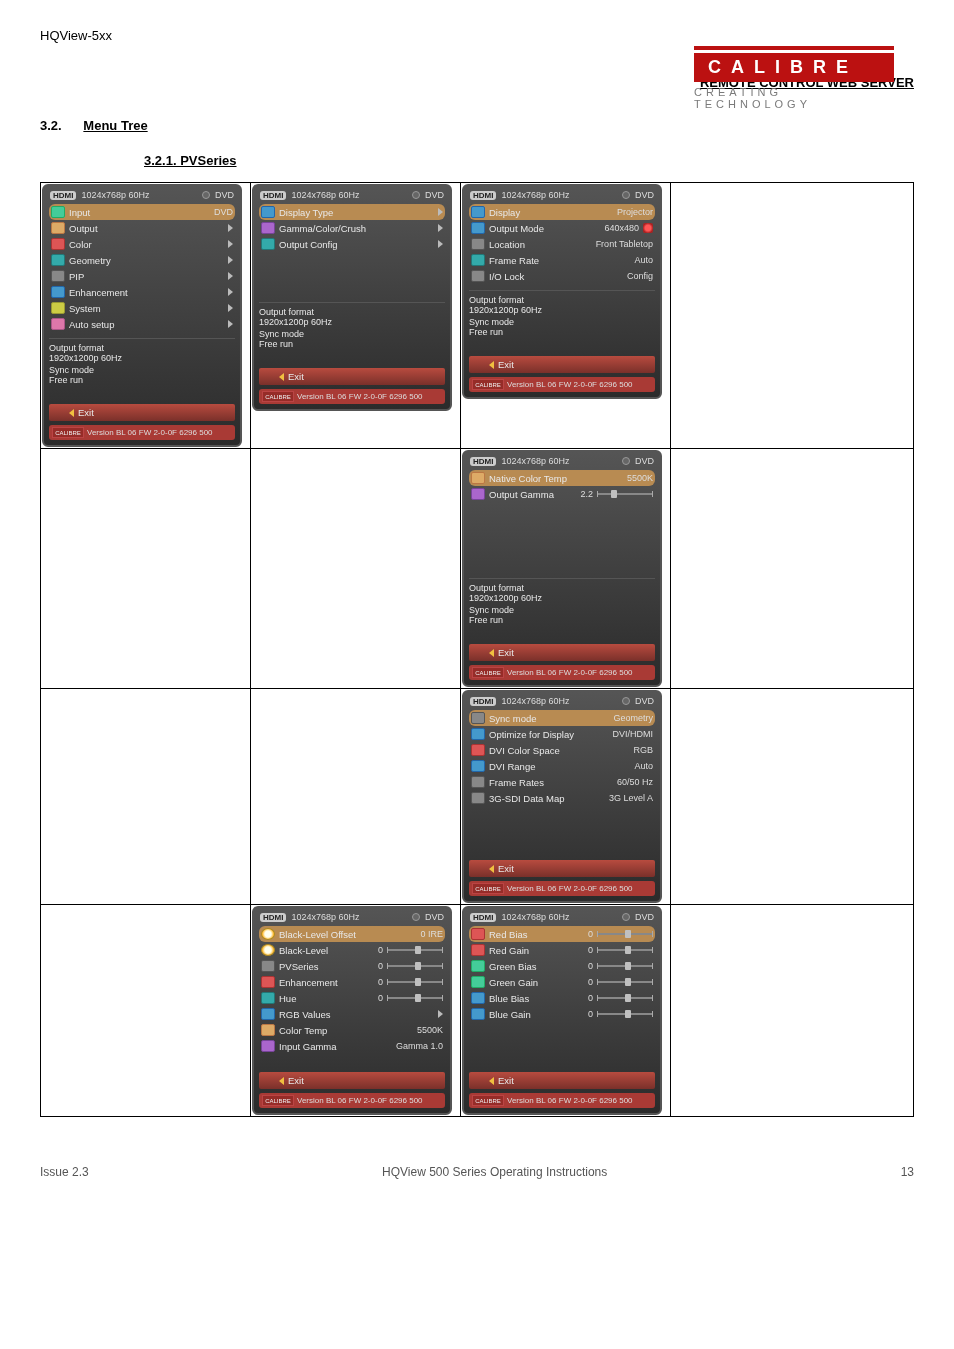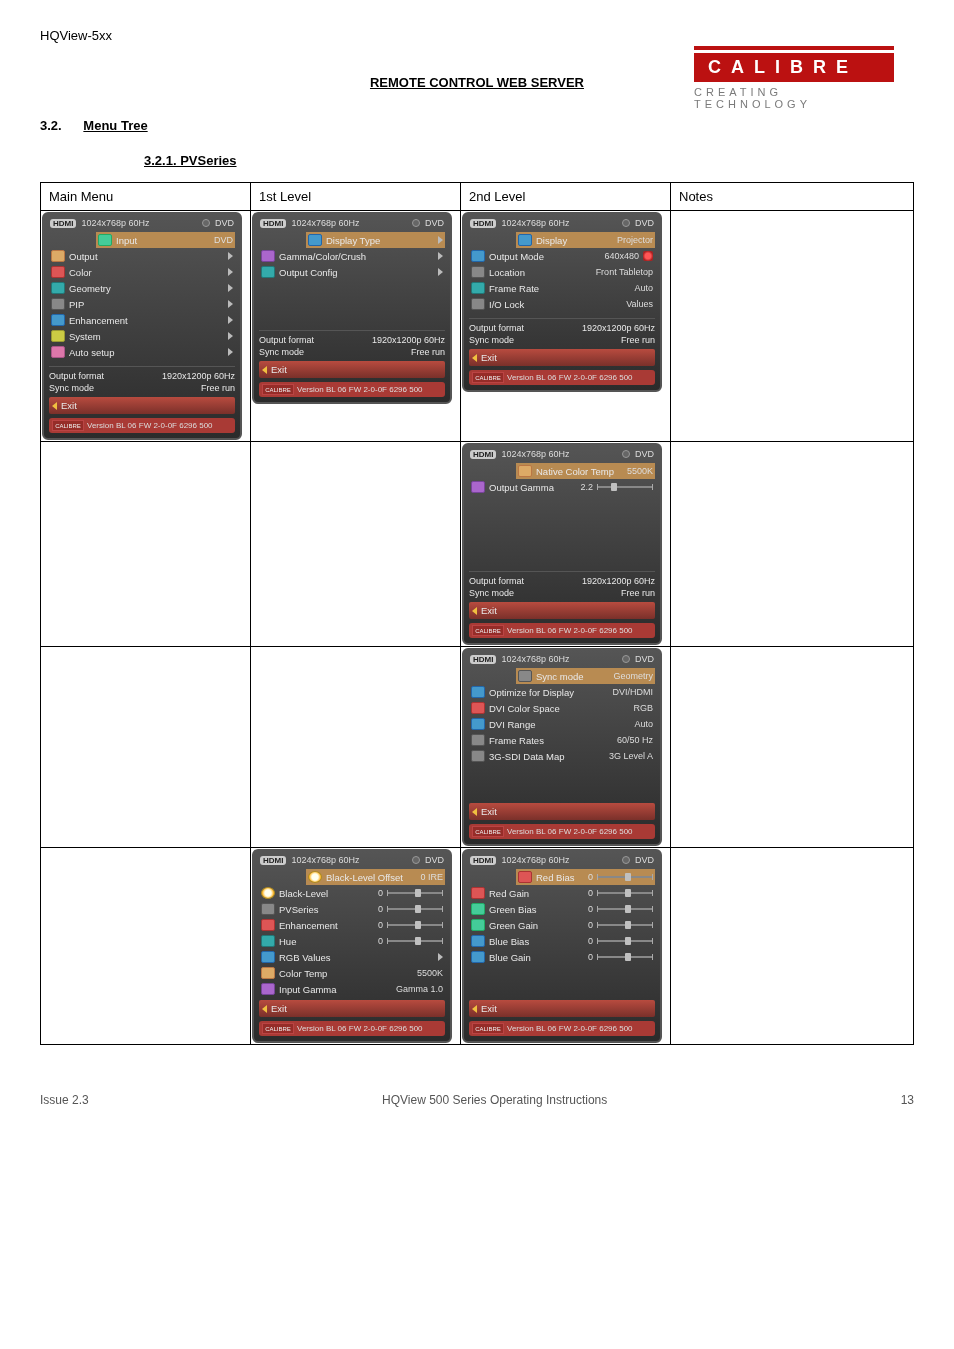--- a/index.html
+++ b/index.html
@@ -35,21 +35,21 @@
     font-size:11px;
     letter-spacing: 4px;
     margin-top:4px;
   }
   
   .section-title {
     font-weight: 700;
     font-size: 13px;
     text-decoration: underline;
     display: block;
-    text-align: center;
+    text-align: right;
     margin: 0 auto;
   }
   .intro { margin-top: 28px; font-size: 13px; }
   .intro-sub {
     font-size: 13px;
     font-weight: 700;
     text-decoration: underline;
     margin-top: 20px;
     margin-left: 104px;
   }
@@ -110,22 +110,21 @@
     display:flex;
     align-items:center;
     justify-content:space-between;
     padding:2px 2px;
     min-height:16px;
   }
   .osd-item .lbl { display:flex; align-items:center; gap:4px; }
   .osd-item.sel {
     background: linear-gradient(180deg,#c86 0%,#8a5 100%);
     background: #b88b52;
-    border-radius:0;
-    margin-left:47px;
+    border-radius:6px;
   }
   .arrow {
     width:0;height:0;border-top:4px solid transparent;
     border-bottom:4px solid transparent;border-left:5px solid #bbb;
   }
   .arrow-left {
     width:0;height:0;border-top:4px solid transparent;
     border-bottom:4px solid transparent;border-right:5px solid #f0c040;
   }
   .ico {
@@ -143,27 +142,27 @@
   .ico.yellow{background:#cc4;border-color:#993;}
   .ico.pink{background:#d7a;border-color:#a58;}
   .ico.sun{background:radial-gradient(circle,#ffe 40%,#fb3 70%);border-color:#a82;border-radius:50%;}
 
   .osd-status {
     margin-top:6px;
     border-top:1px solid #555;
     padding-top:3px;
     font-size:9px;
   }
-  .osd-status .row {display:flex;justify-content:space-between;padding:1px 0;}
+  .osd-status .row {display:flex;justify-content:space-between;padding:1px 0;flex-direction:column;}
   .osd-exit {
     background: linear-gradient(180deg,#b84b3f 0%,#7a302a 100%);
     border-radius:2px;
-    padding:3px 3px;
+    padding:3px 20px;
     display:flex;align-items:center;gap:4px;
-    margin-top:3px;
+    margin-top:18px;
     font-size:9.5px;
   }
   .osd-version {
     margin-top:4px;
     background:#a93a35;
     border-radius:3px;
     color:#ddd;
     font-size:8px;
     padding:3px 4px 3px 38px;
     position:relative;
@@ -216,26 +215,20 @@
 <div class="intro">
   <span style="font-weight:700">3.2.</span>
   &nbsp;&nbsp;&nbsp;&nbsp;
   <span style="font-weight:700;text-decoration:underline">Menu Tree</span>
 </div>
 
 <div class="intro-sub">3.2.1. PVSeries</div>
 
 <table class="menu-table">
   <tbody>
-      <tr class="head">
-    <td class="col1">Main Menu</td>
-    <td class="col2">1st Level</td>
-    <td class="col3">2nd Level</td>
-    <td class="col4">Notes</td>
-  </tr>
 
   <tr>
     <td class="col1 cell-pad">
       <div class="osd">
             <div class="osd-header">
     <span class="hdmi">HDMI</span>
     <span>1024x768p 60Hz</span>
     <span style="flex:1"></span>
     <span class="dot"></span>
     <span>DVD</span>
@@ -434,21 +427,21 @@
       <span style="display:flex;align-items:center;gap:4px">
                 <span class="val9">Auto</span>
               </span>
     </div>
             <div class="osd-item ">
       <span class="lbl">
         <span class="ico gray"></span>
         <span>I/O Lock</span>
       </span>
       <span style="display:flex;align-items:center;gap:4px">
-                <span class="val9">Values</span>
+                <span class="val9">Config</span>
               </span>
     </div>
             <div class="osd-status">
       <div class="row">
                 <span>Output format</span>
                 <span>1920x1200p 60Hz</span>
               </div>
       <div class="row">
                 <span>Sync mode</span>
                 <span>Free run</span>

